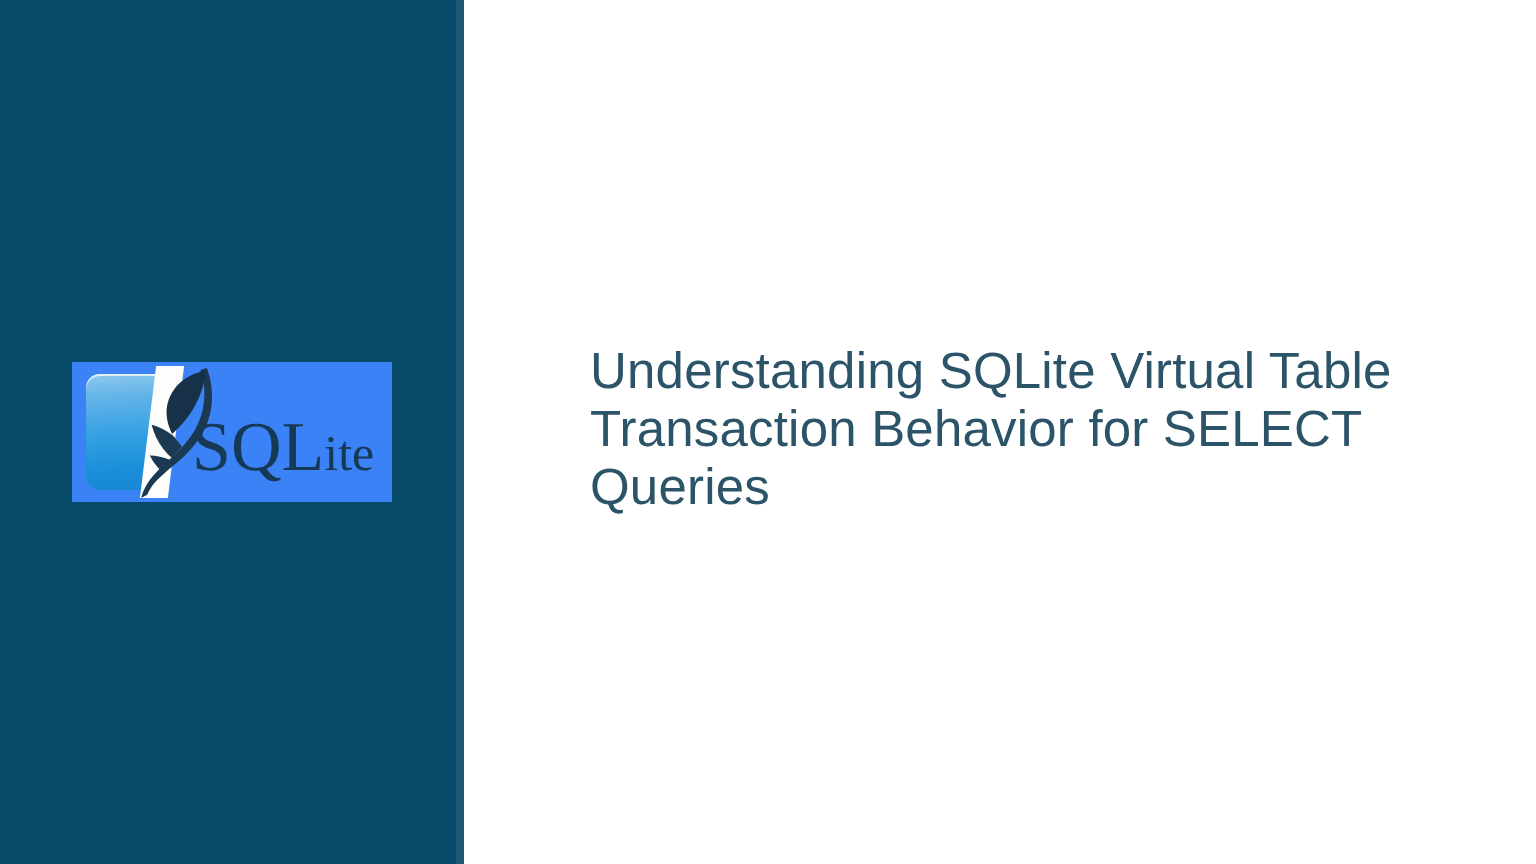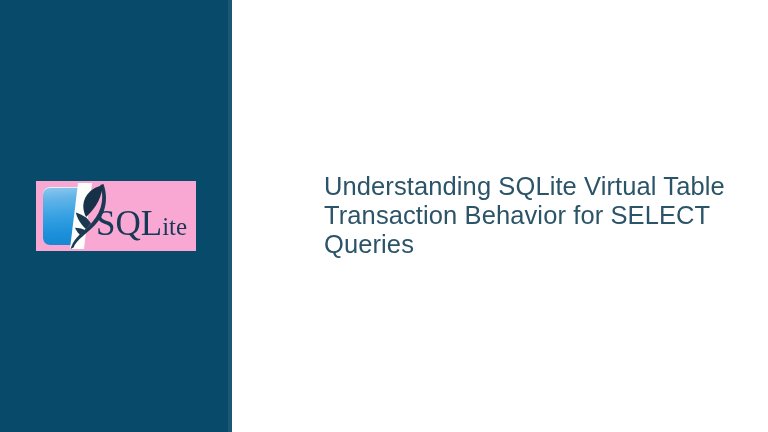--- a/index.html
+++ b/index.html
@@ -41,21 +41,21 @@
     background: #1d5872;
   }
 
   
   #logo {
     position: absolute;
     left: 36px;
     top: 181px;
     width: 160px;
     height: 70px;
-    background: #f9a8d4;
+    background: #3b82f6;
     overflow: hidden;
   }
   #logo-inner {
     position: absolute;
     left: 0;
     top: 0;
     width: 160px;
     height: 70px;
   }
   
@@ -113,21 +113,20 @@
     left: 295px;
     top: 172px;
     width: 430px;
     color: #2c5468;
     font-family: "Liberation Sans", sans-serif;
     font-size: 25.5px;
     line-height: 29px;
     font-weight: 400;
     letter-spacing: 0.1px;
     white-space: pre-wrap;
-    margin-left: 29px;
   }
 </style>
 </head>
 <body>
 
 <div id="slide">
 
   <div id="sidebar">
     <div id="sidebar-edge"></div>
   </div>

